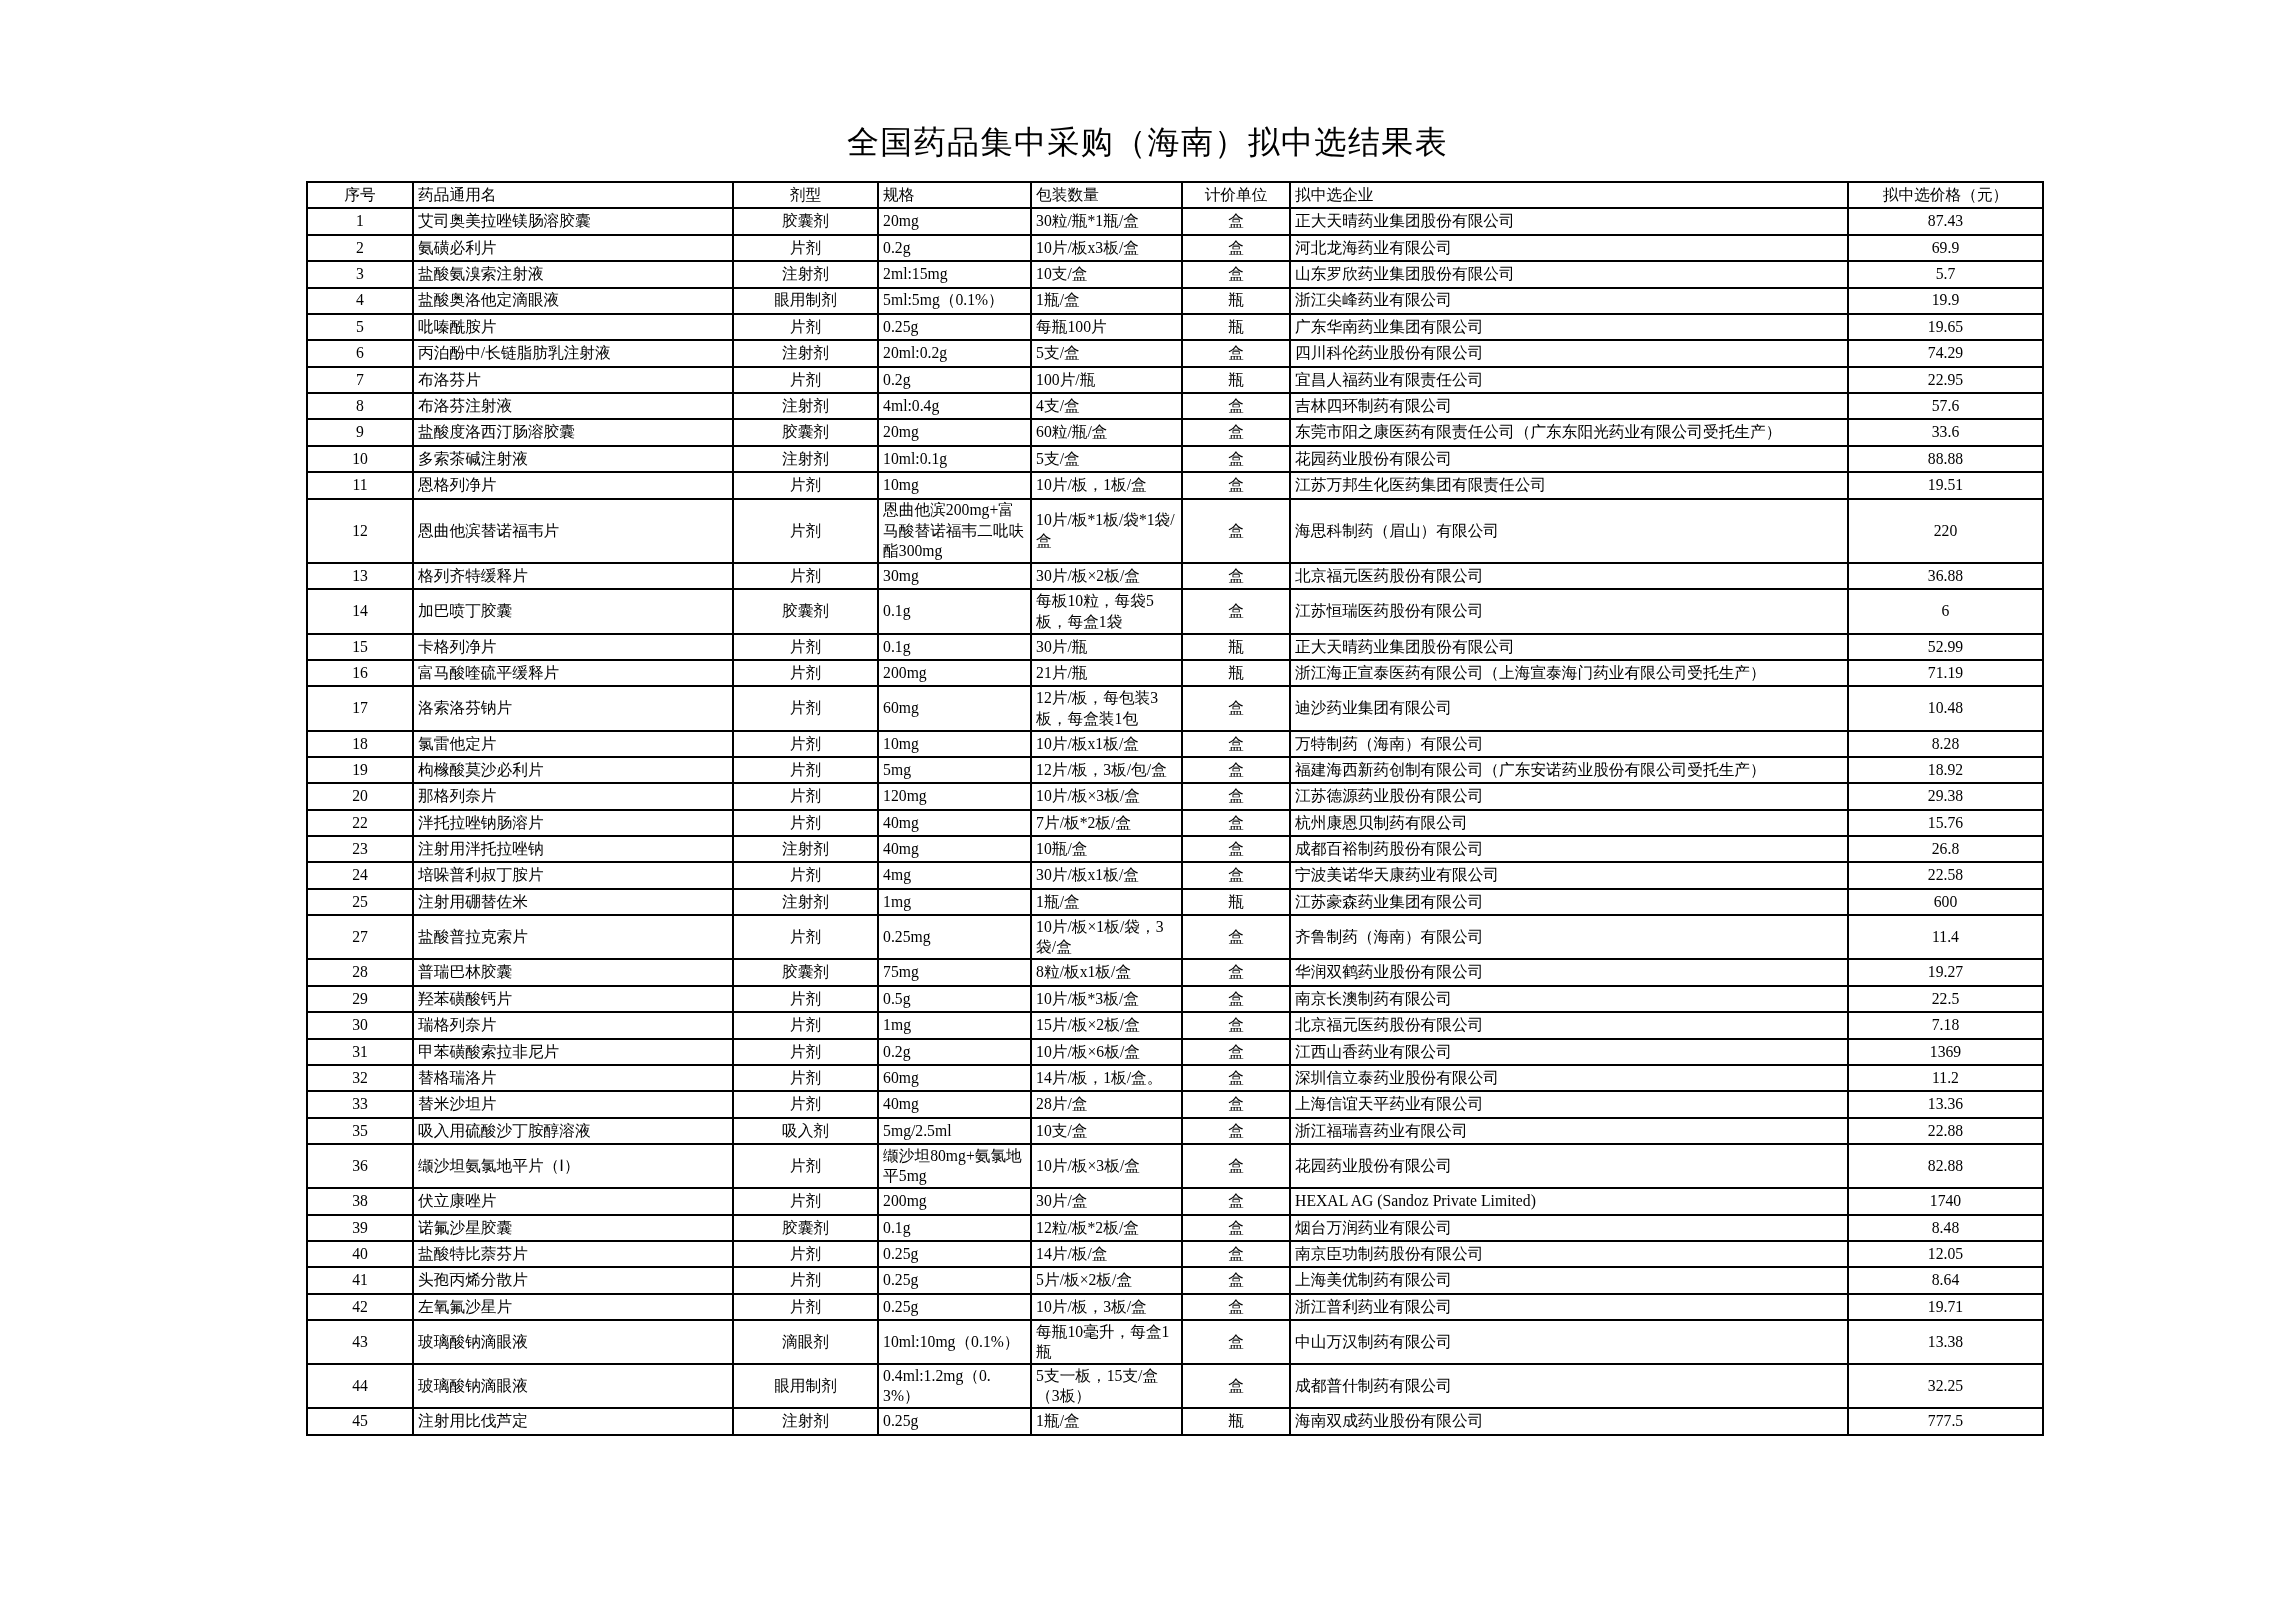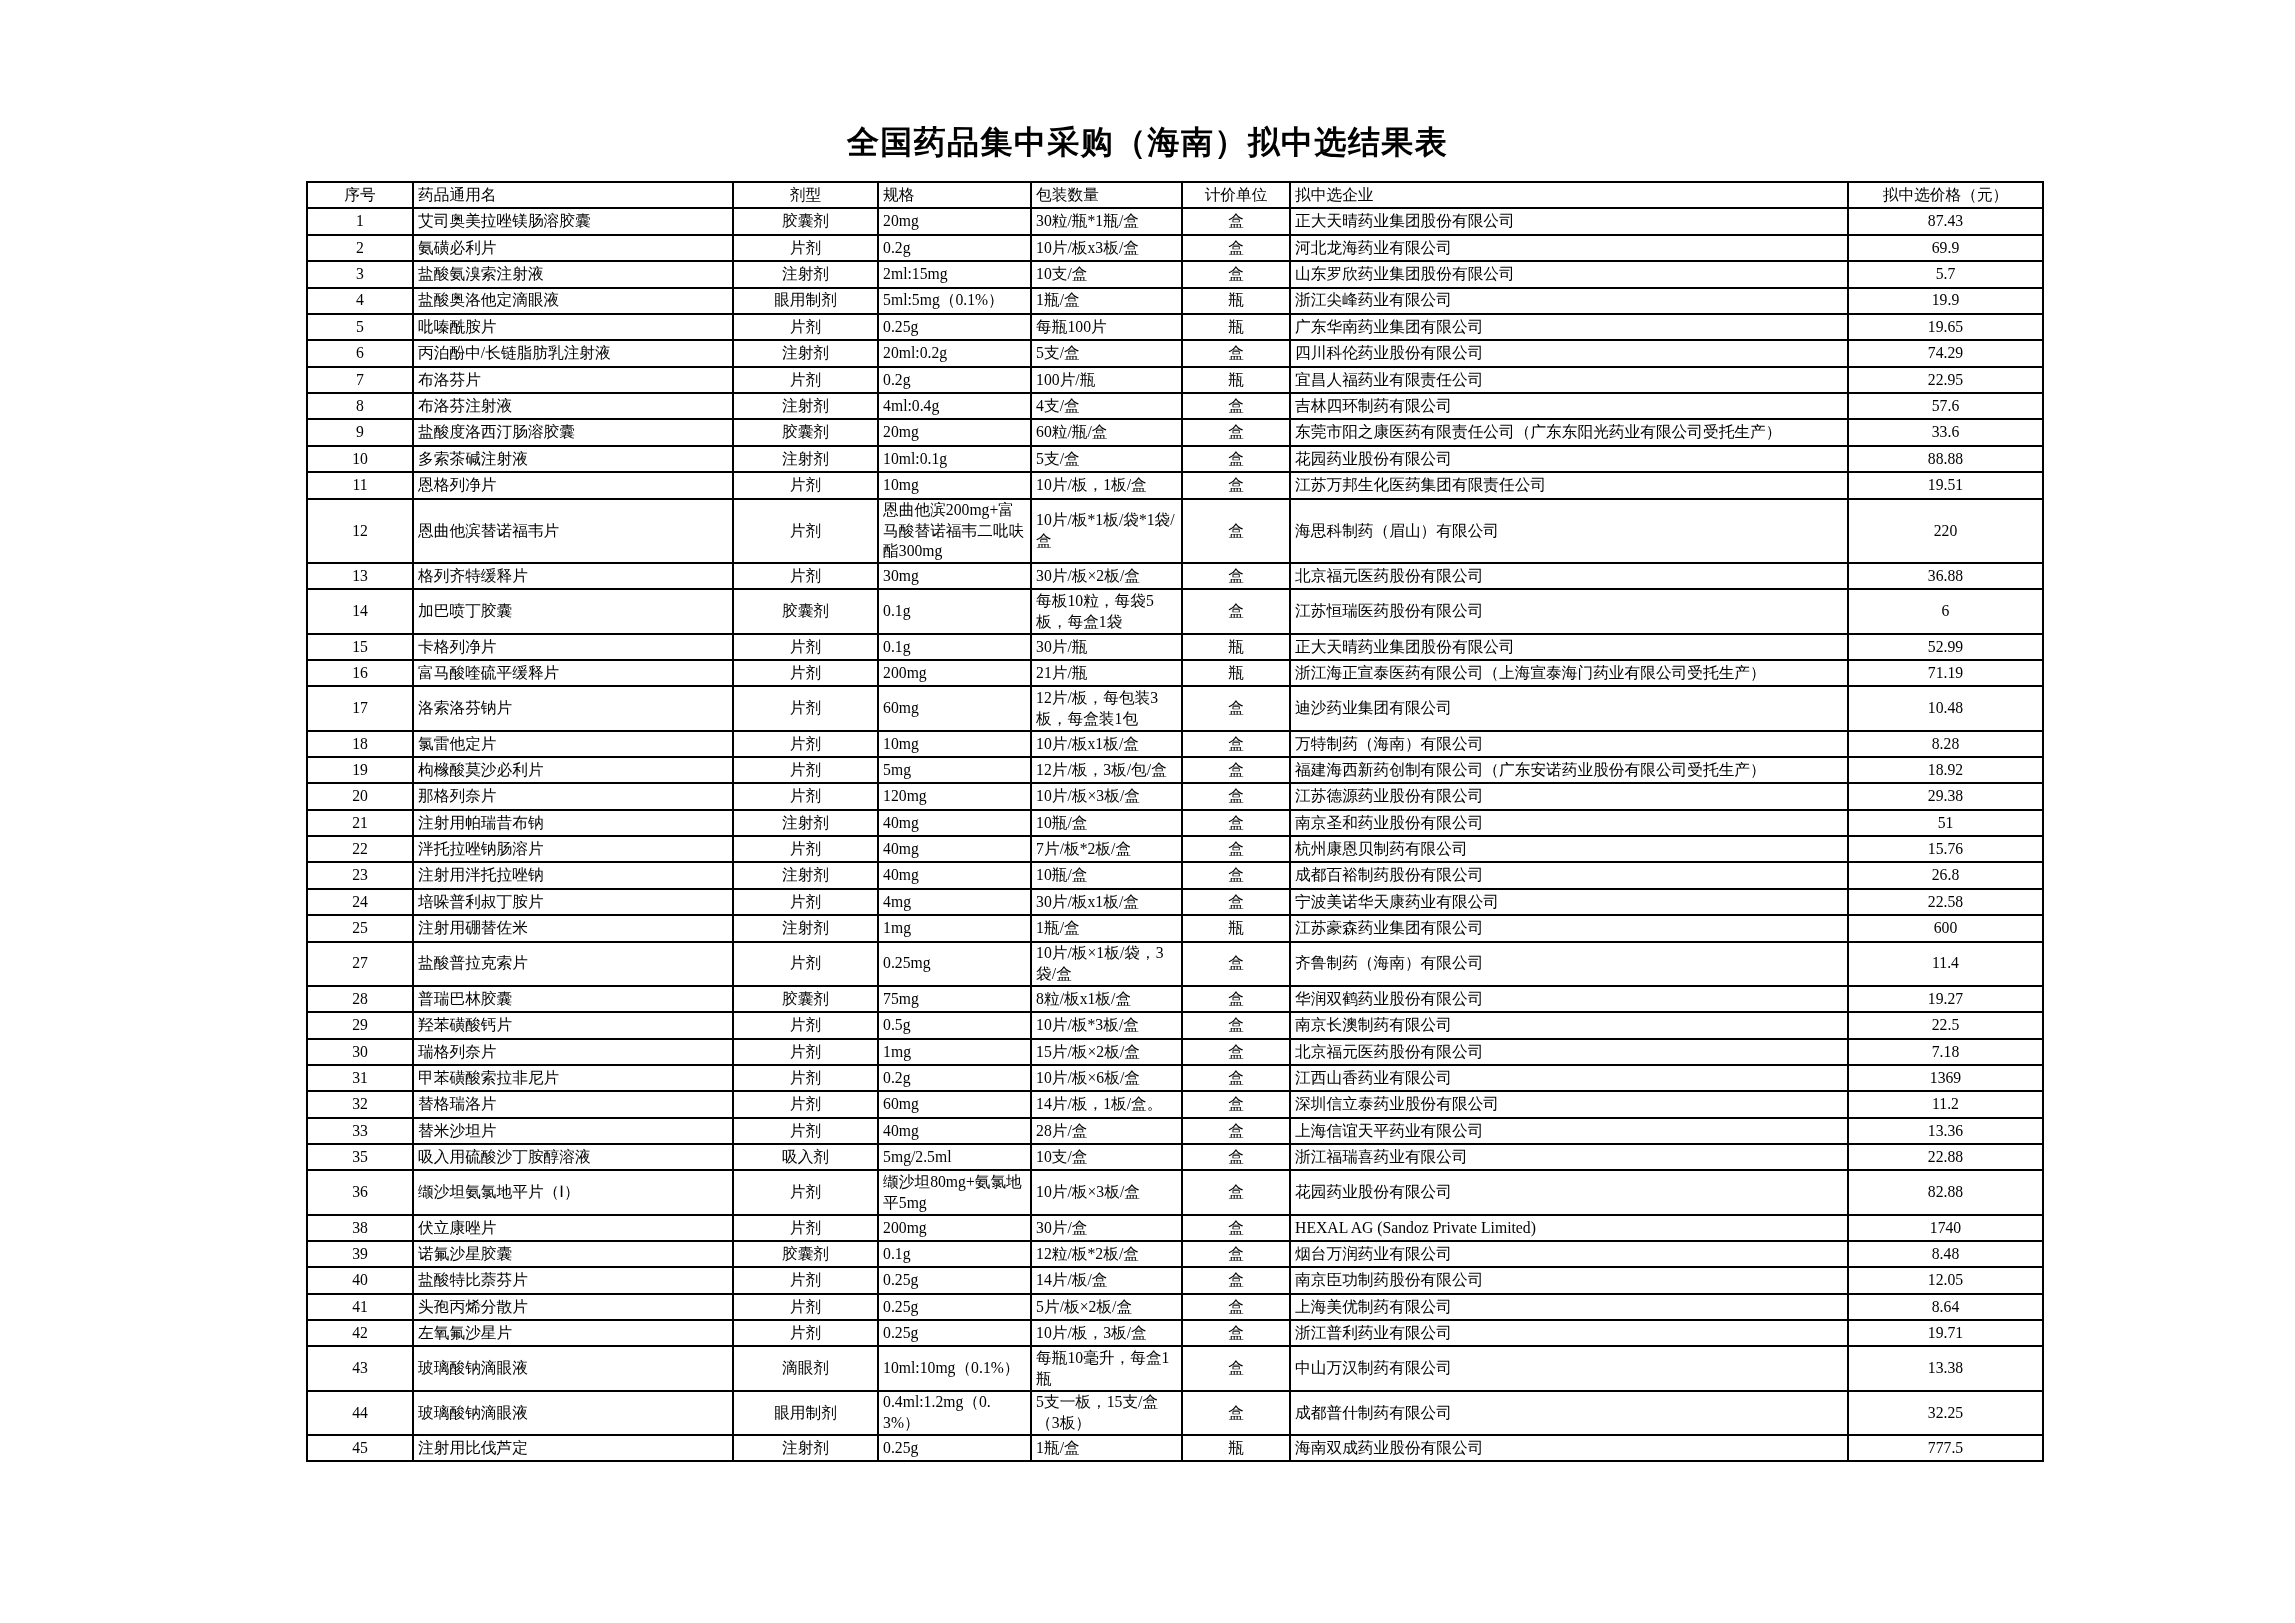--- a/index.html
+++ b/index.html
@@ -12,21 +12,21 @@
     font-family: "Liberation Serif", serif;
     color: #000000;
   }
   .title {
     position: absolute;
     top: 121px;
     left: 0;
     width: 100%;
     text-align: center;
     font-family: "Liberation Sans", sans-serif;
-    font-weight: bold;
+    font-weight: normal;
     font-size: 32px;
     letter-spacing: 1.4px;
     margin: 0;
   }
   .table-wrap {
     position: absolute;
     left: 286px;
     top: 181px;
     padding-left: 20px;
   }
@@ -274,30 +274,20 @@
           <td class="col-no">20</td>
           <td class="col-name">那格列奈片</td>
           <td class="col-form">片剂</td>
           <td class="col-spec">120mg</td>
           <td class="col-pkg">10片/板×3板/盒</td>
           <td class="col-unit">盒</td>
           <td class="col-company">江苏德源药业股份有限公司</td>
           <td class="col-price">29.38</td>
         </tr>
         <tr>
-          <td class="col-no">21</td>
-          <td class="col-name">注射用帕瑞昔布钠</td>
-          <td class="col-form">注射剂</td>
-          <td class="col-spec">40mg</td>
-          <td class="col-pkg">10瓶/盒</td>
-          <td class="col-unit">盒</td>
-          <td class="col-company">南京圣和药业股份有限公司</td>
-          <td class="col-price">51</td>
-        </tr>
-        <tr>
           <td class="col-no">22</td>
           <td class="col-name">泮托拉唑钠肠溶片</td>
           <td class="col-form">片剂</td>
           <td class="col-spec">40mg</td>
           <td class="col-pkg">7片/板*2板/盒</td>
           <td class="col-unit">盒</td>
           <td class="col-company">杭州康恩贝制药有限公司</td>
           <td class="col-price">15.76</td>
         </tr>
         <tr>

